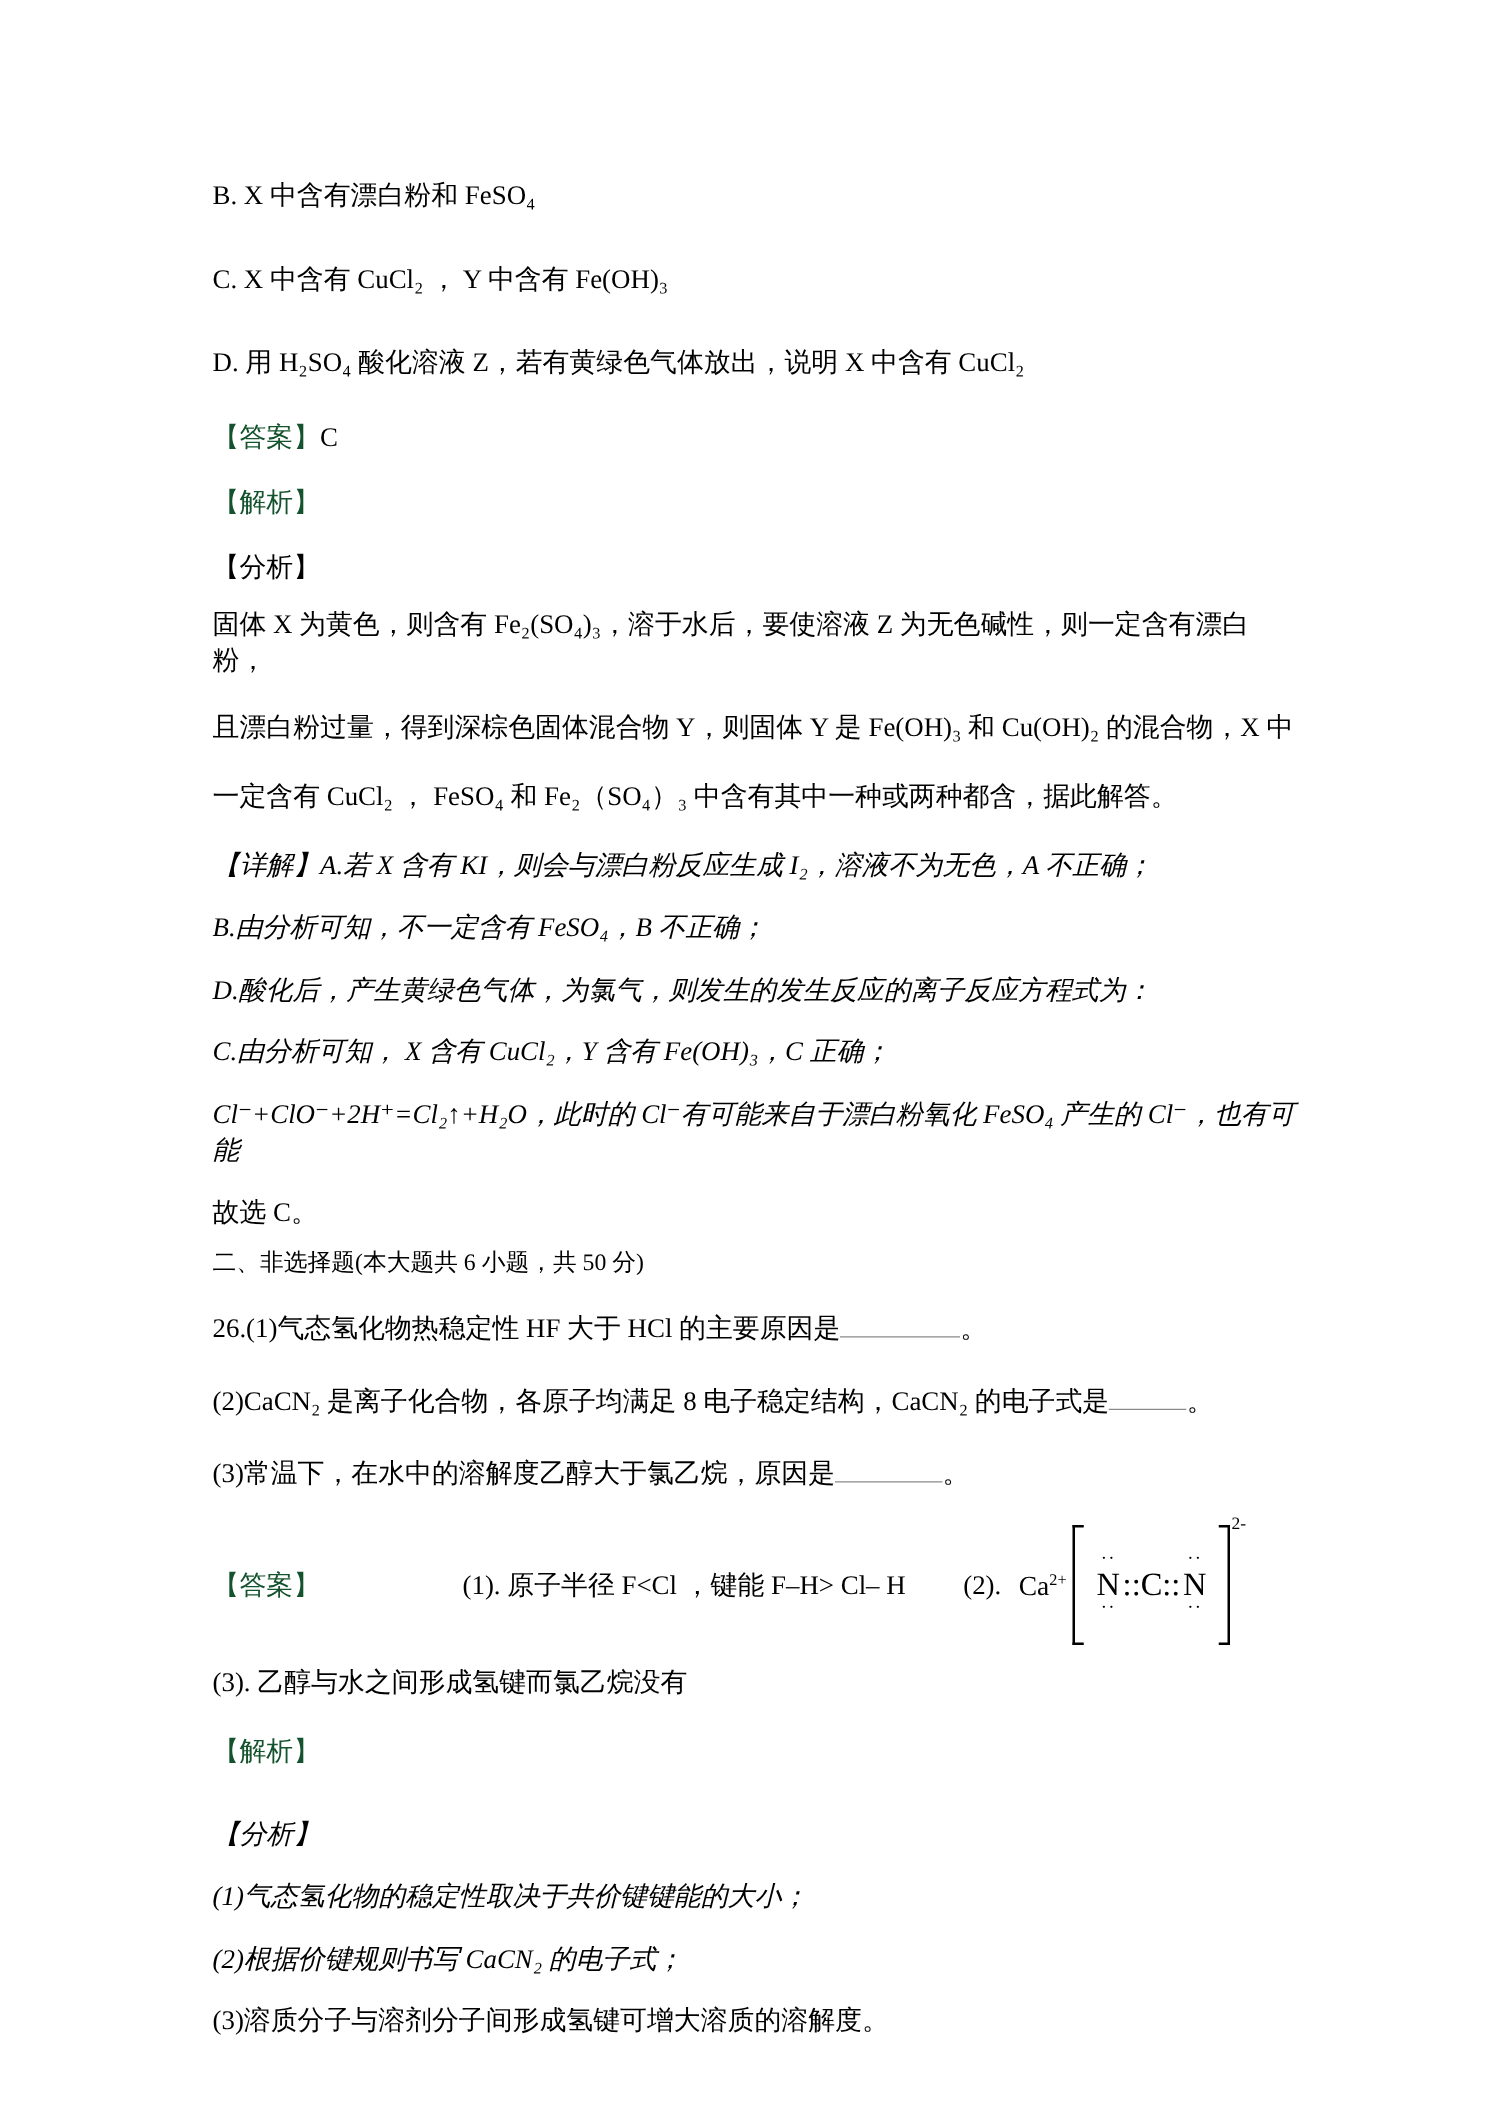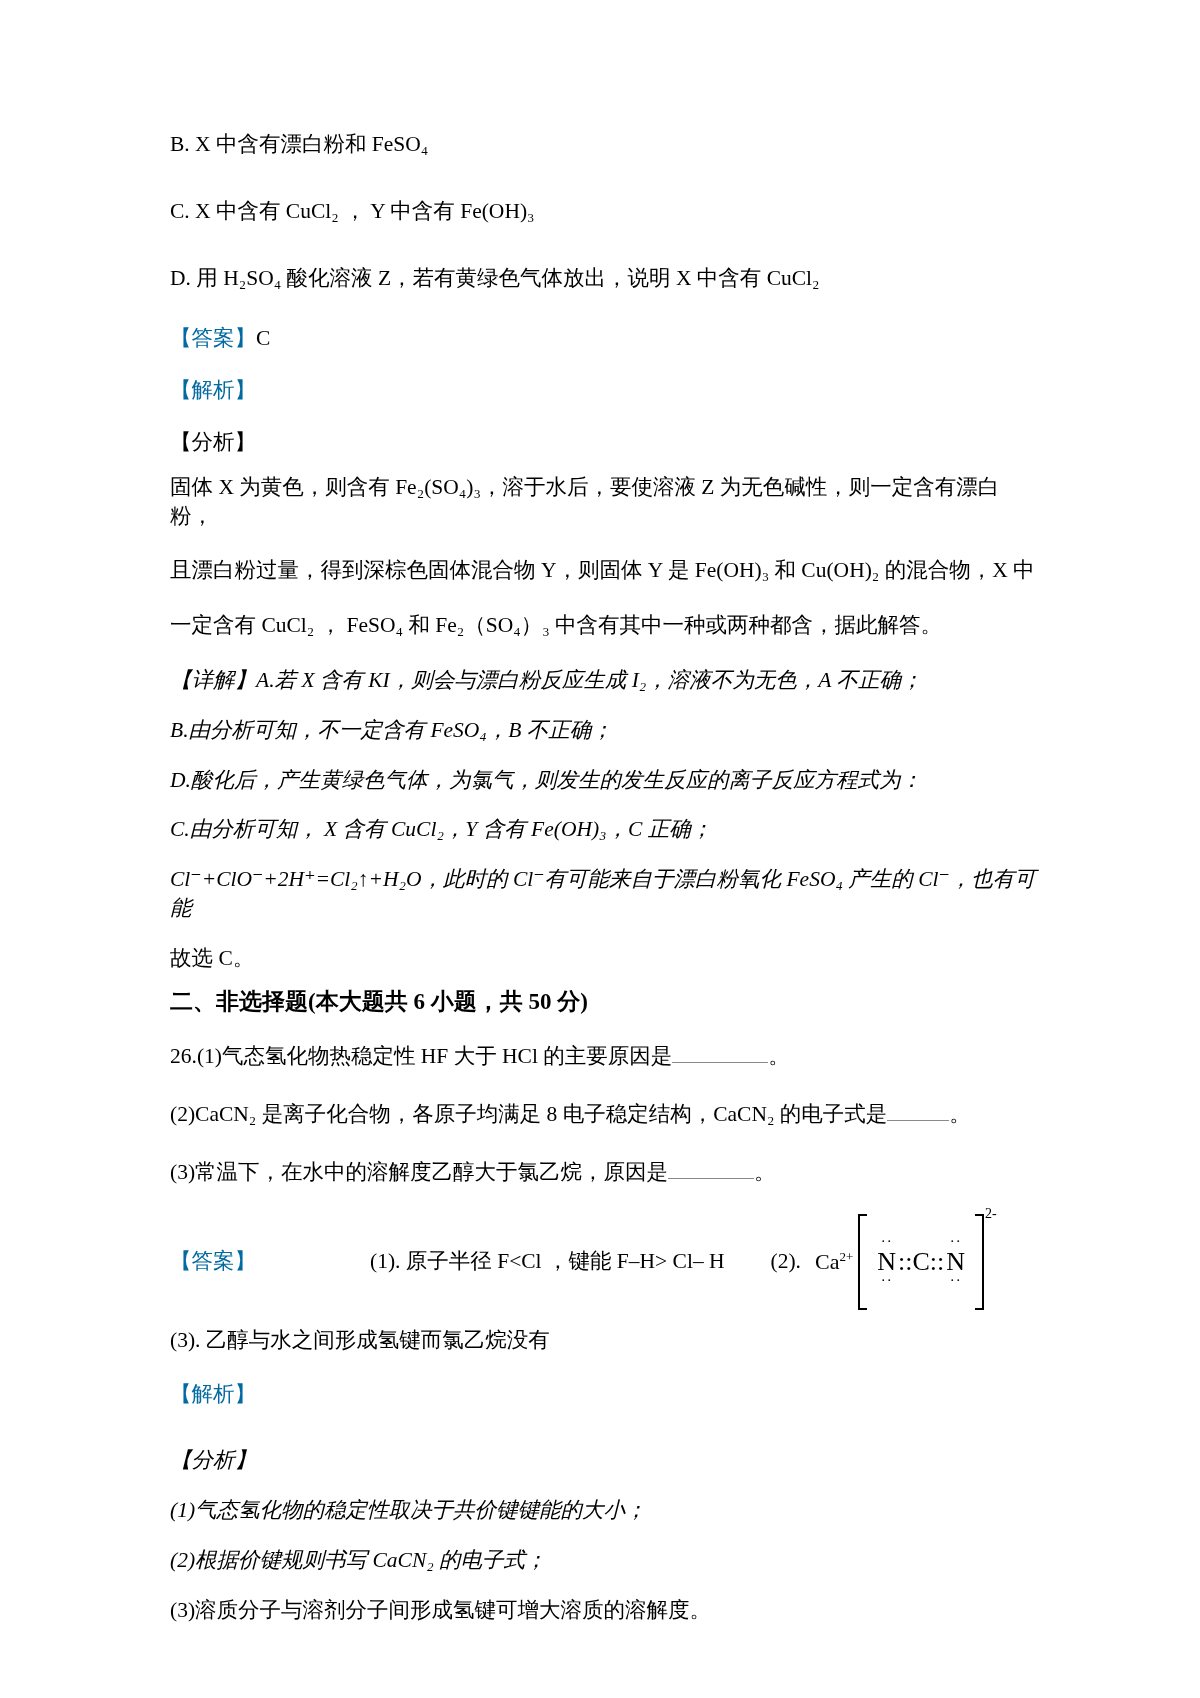--- a/index.html
+++ b/index.html
@@ -2,30 +2,30 @@
 <html><head>
 <meta charset="utf-8">
 <style>
   html,body{margin:0;padding:0;}
   body{
     width:1200px;height:1698px;background:#ffffff;overflow:hidden;
     font-family:"Liberation Serif","DejaVu Serif",serif;color:#000;
   }
   .page{padding:130px 158px 0 170px;font-size:21.5px;line-height:1.34;}
   p{margin:0;}
-  .blue{color:#0369a1;}
+  .blue{color:#14532d;}
   
-  .mb67{margin-bottom:38px;}
+  .mb67{margin-bottom:38px;margin-top:12px;}
   .mb48{margin-bottom:32px;}
   .mb52{margin-bottom:23px;}
   .mb45{margin-bottom:16px;}
   .mb55{margin-bottom:26px;}
   .mb50{margin-bottom:21px;font-style:italic;}
   .mb43{margin-bottom:14px;}
-  .section-heading{font-size:23px;font-weight:bold;margin-bottom:24px;line-height:1.3;}
+  .section-heading{font-size:19px;font-weight:normal;margin-bottom:24px;line-height:1.3;}
   .qline{margin-bottom:27px;}
   
   .blank{display:inline-block;border-bottom:1px solid #8a8a8a;height:1.02em;vertical-align:baseline;}
   .blank.w1{width:96px;}
   .blank.w2{width:62px;}
   .blank.w3{width:86px;}
   
   .ansrow{display:flex;align-items:center;margin:6px 0 16px 0;}
   .ansrow .ans-label{flex:0 0 auto;}
   .ans-p1{margin-left:114px;white-space:nowrap;}

